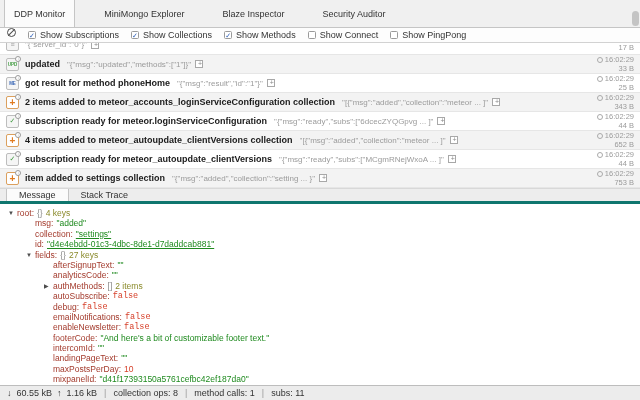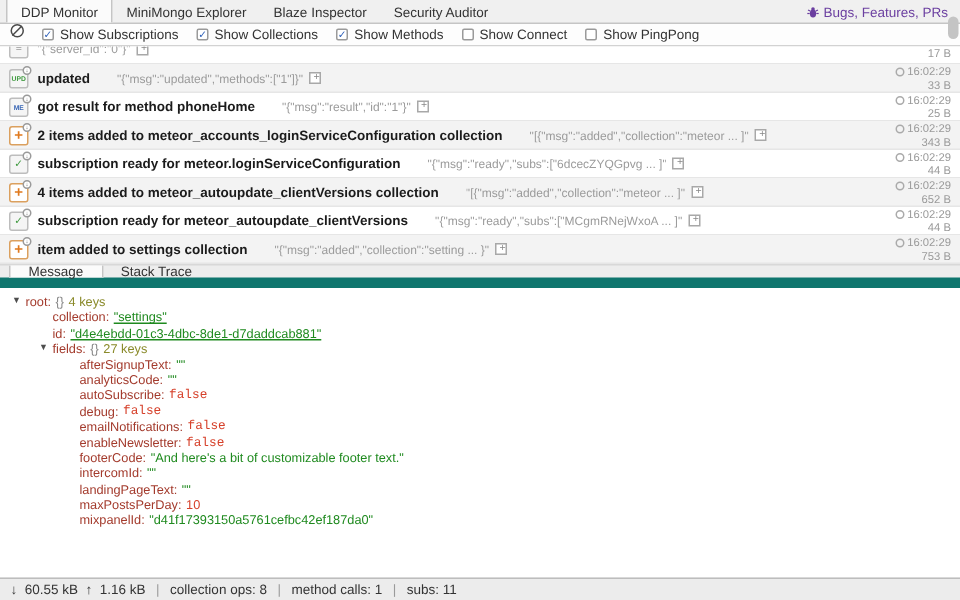--- a/index.html
+++ b/index.html
@@ -1,20 +1,20 @@
 <!DOCTYPE html>
 <html><head>
 <meta charset="utf-8">
 <style>
   * { box-sizing: border-box; margin: 0; padding: 0; }
   html,body { width:640px; height:400px; overflow:hidden; }
   body { font-family:"Liberation Sans","DejaVu Sans",sans-serif; background:#fff; color:#222; position:relative; }
 
   
-  .tabbar { height:16px; background:#f0f0f0; border-bottom:1px solid #c5c5c5; display:flex; align-items:stretch; font-size:9px; color:#333; }
+  .tabbar { height:28px; background:#f0f0f0; border-bottom:1px solid #c5c5c5; display:flex; align-items:stretch; font-size:9px; color:#333;gap:20px; }
   .tab { display:flex; align-items:center; padding:0 9px; cursor:default; }
   .tab.active { background:#fbfbfb; border-left:1px solid #c5c5c5; border-right:1px solid #c5c5c5; margin-left:4px; }
   .tabbar .spacer { flex:1; }
   .feedback { display:flex; align-items:center; gap:3px; padding:0 8px; color:#6b3fa0; }
   .bug-svg { width:8px; height:8px; fill:#6b3fa0; }
 
   
   .toolbar { height:15px; background:#fdfdfd; border-bottom:1px solid #d2d2d2; display:flex; font-size:9px; color:#333; padding:0 7px; gap:12px; }
   .clear-ic { width:9px; height:9px; border:1.3px solid #4a4a4a; border-radius:50%; position:relative; flex:0 0 auto; }
   .clear-ic::after { content:""; position:absolute; left:-1px; top:3px; width:9px; height:1.3px; background:#4a4a4a; transform:rotate(-45deg); }
@@ -28,30 +28,30 @@
   .logrow.partial { height:12px; align-items:flex-start; }
   .logrow.partial .rowbody { margin-top:-5px; }
   .rowbody { display:flex; align-items:center; min-width:0; }
   .mi { width:13px; height:13px; border:1px solid #bdbdbd; border-radius:2px; background:#f5f5f5; position:relative; margin-right:6px; flex:0 0 auto; display:flex; align-items:center; justify-content:center; font-weight:bold; font-size:4.5px; letter-spacing:0; }
   .mi .dirbadge { position:absolute; top:-3px; right:-3px; width:6px; height:6px; background:#fff; border:1px solid #9a9a9a; border-radius:50%; font-size:4px; line-height:4px; color:#777; display:flex; align-items:center; justify-content:center; }
   .mi-upd { color:#3f9a3f; }
   .mi-res { color:#3a67b5; }
   .mi-add { color:#e07a1f; border-color:#dba05e; background:#fff; font-size:10px; font-weight:bold; }
   .mi-rdy { color:#3f9a3f; font-size:7px; }
   .mi-raw { color:#9a9a9a; font-size:7px; }
-  .rtitle { font-weight:bold; font-size:9px; color:#1b1b1b; white-space:nowrap; margin-right:18px; }
+  .rtitle { font-weight:bold; font-size:9px; color:#1b1b1b; white-space:nowrap; margin-right:7px; }
   .rprev { font-size:8px; color:#9b9b9b; white-space:nowrap; overflow:hidden; }
   .expand-ic { display:inline-block; width:8px; height:8px; border:1px solid #a8a8a8; margin-left:4px; flex:0 0 auto; position:relative; background:#fff; }
   .expand-ic::before { content:"+"; position:absolute; left:0; top:-1px; width:8px; text-align:center; font-size:7px; color:#888; }
   .rmeta { margin-left:auto; text-align:right; font-size:7.5px; color:#9a9a9a; line-height:9px; white-space:nowrap; padding-left:8px; flex:0 0 auto; }
   .rtime { display:flex; align-items:center; justify-content:flex-end; gap:2px; }
   .clock-ic { width:6px; height:6px; border:1px solid #aaa; border-radius:50%; display:inline-block; }
 
   
-  .dtabs { height:16px; background:#ededed; border-top:1px solid #d8d8d8; border-bottom:7px solid #0f766e; display:flex; align-items:stretch; font-size:9px; color:#333; }
+  .dtabs { height:16px; background:#ededed; border-top:1px solid #d8d8d8; border-bottom:3px solid #0f766e; display:flex; align-items:stretch; font-size:9px; color:#333; }
   .dtab { display:flex; align-items:center; padding:0 12px; }
   .dtab.active { background:#fbfbfb; border-left:1px solid #c5c5c5; border-right:1px solid #c5c5c5; margin-left:6px; }
 
   
   .tree { padding:4px 0 0 0; font-size:8.5px; line-height:10.4px; color:#333; }
   .tline { height:10.4px; white-space:nowrap; display:flex; align-items:center; }
   .ind0 { padding-left:8px; } .ind1 { padding-left:26px; } .ind2 { padding-left:44px; }
   .caret { display:inline-block; width:9px; font-size:6px; color:#4d4d4d; flex:0 0 auto; }
   .tkey { color:#a33a2c; margin-right:3px; }
   .tpunct { color:#888; margin-right:3px; }
@@ -79,31 +79,20 @@
   <div class="tab">
       <span>MiniMongo Explorer</span>
     </div>
   <div class="tab">
       <span>Blaze Inspector</span>
     </div>
   <div class="tab">
       <span>Security Auditor</span>
     </div>
   <div class="spacer"></div>
-  <div class="feedback">
-    <svg class="bug-svg" viewBox="0 0 8 8">
-        <circle cx="4" cy="2" r="1.2"></circle>
-        <ellipse cx="4" cy="5" rx="2.1" ry="2.6"></ellipse>
-        <rect x="0.2" y="4.6" width="1.6" height="0.8"></rect>
-        <rect x="6.2" y="4.6" width="1.6" height="0.8"></rect>
-        <rect x="0.6" y="2.6" width="1.6" height="0.8" transform="rotate(30 1.4 3)"></rect>
-        <rect x="5.8" y="2.6" width="1.6" height="0.8" transform="rotate(-30 6.6 3)"></rect>
-      </svg>
-    <span>Bugs, Features, PRs</span>
-  </div>
 </div>
 
 <div class="toolbar">
   <span class="clear-ic"></span>
   <label class="filter">
     <span class="cbox">
         <span>✓</span>
       </span>
     <span>Show Subscriptions</span>
   </label>
@@ -294,20 +283,25 @@
 
 <div class="tree">
   <div class="tline ind0">
     <span class="caret">▼</span>
     <span class="tkey">root:</span>
     <span class="tpunct">{}</span>
     <span class="tcount">4 keys</span>
   </div>
   <div class="tline ind1">
     <span class="caret"></span>
+    <span class="tkey">msg:</span>
+    <span class="tstr">"added"</span>
+  </div>
+  <div class="tline ind1">
+    <span class="caret"></span>
     <span class="tkey">collection:</span>
     <span class="tstr tlink">"settings"</span>
   </div>
   <div class="tline ind1">
     <span class="caret"></span>
     <span class="tkey">id:</span>
     <span class="tstr tlink">"d4e4ebdd-01c3-4dbc-8de1-d7daddcab881"</span>
   </div>
   <div class="tline ind1">
     <span class="caret">▼</span>
@@ -317,20 +311,26 @@
   </div>
   <div class="tline ind2">
     <span class="caret"></span>
     <span class="tkey">afterSignupText:</span>
     <span class="tstr">""</span>
   </div>
   <div class="tline ind2">
     <span class="caret"></span>
     <span class="tkey">analyticsCode:</span>
     <span class="tstr">""</span>
+  </div>
+  <div class="tline ind2">
+    <span class="caret">▶</span>
+    <span class="tkey">authMethods:</span>
+    <span class="tpunct">[]</span>
+    <span class="tcount">2 items</span>
   </div>
   <div class="tline ind2">
     <span class="caret"></span>
     <span class="tkey">autoSubscribe:</span>
     <span class="tbool">false</span>
   </div>
   <div class="tline ind2">
     <span class="caret"></span>
     <span class="tkey">debug:</span>
     <span class="tbool">false</span>

